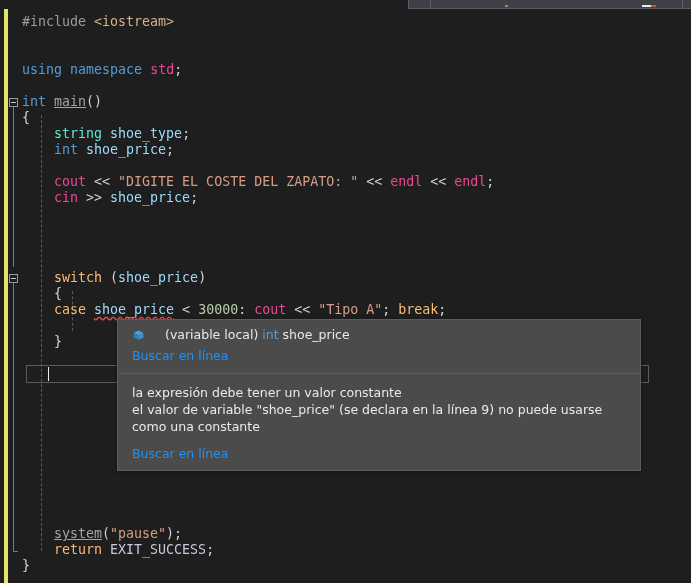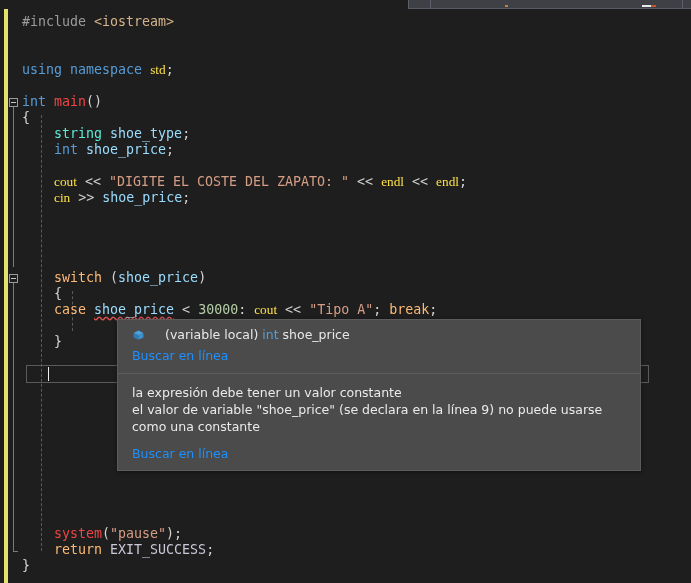--- a/index.html
+++ b/index.html
@@ -63,26 +63,26 @@
   .guide{
     position:absolute;width:0;border-left:1px dashed #5a5a5a;
   }
 
   
   .k-pre   {color:#9b9b9b;}     
   .k-inc   {color:#d6b48a;}     
   .k-key   {color:#569cd6;}     
   .k-ctl   {color:#fdba74;}     
   .k-type  {color:#5eead4;}     
-  .k-fn    {color:#ef4444;}     
+  .k-fn    {color:#a3a3a3;text-decoration:underline;}     
   .k-var   {color:#9cdcfe;}     
   .k-str   {color:#d69d85;}     
   .k-num   {color:#b5cea8;}     
   .k-op    {color:#d4d4d4;}     
-  .k-std   {color:#fde047;font-family:Liberation Serif, serif;}     
+  .k-std   {color:#ec4899;}     
   .k-macro {color:#c8c8d8;}     
 
   .squiggle{
     text-decoration:underline wavy #e05252;
     text-decoration-skip-ink:none;
     text-underline-offset:2px;
   }
 
   
   #current-line{

